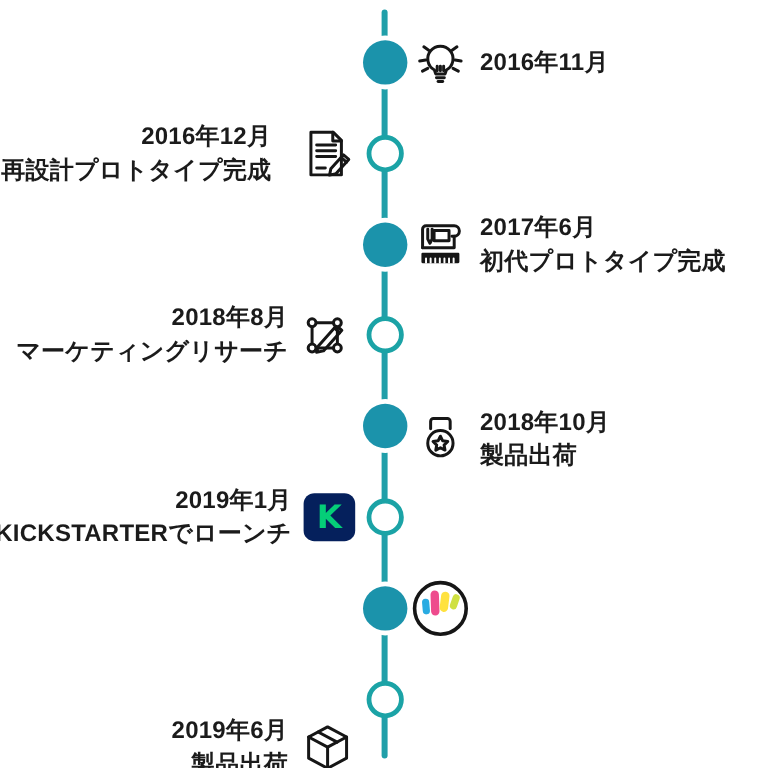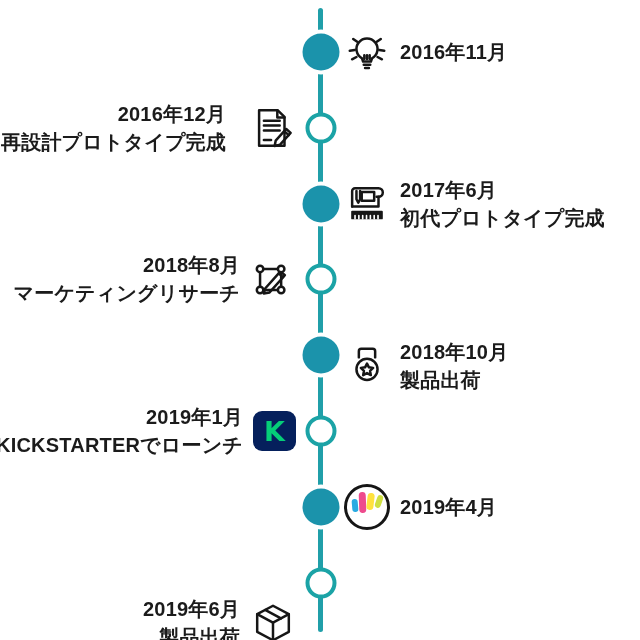--- a/index.html
+++ b/index.html
@@ -158,21 +158,20 @@
       <div class="row right" style="top: 506.8px;">
     <div class="icon-slot">
           <div class="mk-logo">
       <i class="mkbar mk-b"></i>
       <i class="mkbar mk-p"></i>
       <i class="mkbar mk-y"></i>
       <i class="mkbar mk-g"></i>
     </div>
         </div>
     <div class="txt">
-      <div class="date">2019年4月</div>
     </div>
   </div>
       <div class="row left" style="top: 582.6px; margin-top: 40px;">
     <div class="icon-slot">
           <svg class="line-icon" viewBox="0 0 48 48">
       <path d="M24 6 40.5 14.8v18.4L24 42 7.5 33.2V14.8z"></path>
       <path d="M7.5 14.8 24 23.6l16.5-8.8"></path>
       <path d="M24 23.6V42"></path>
       <path d="M15.8 10.4l16.5 8.8"></path>
     </svg>

